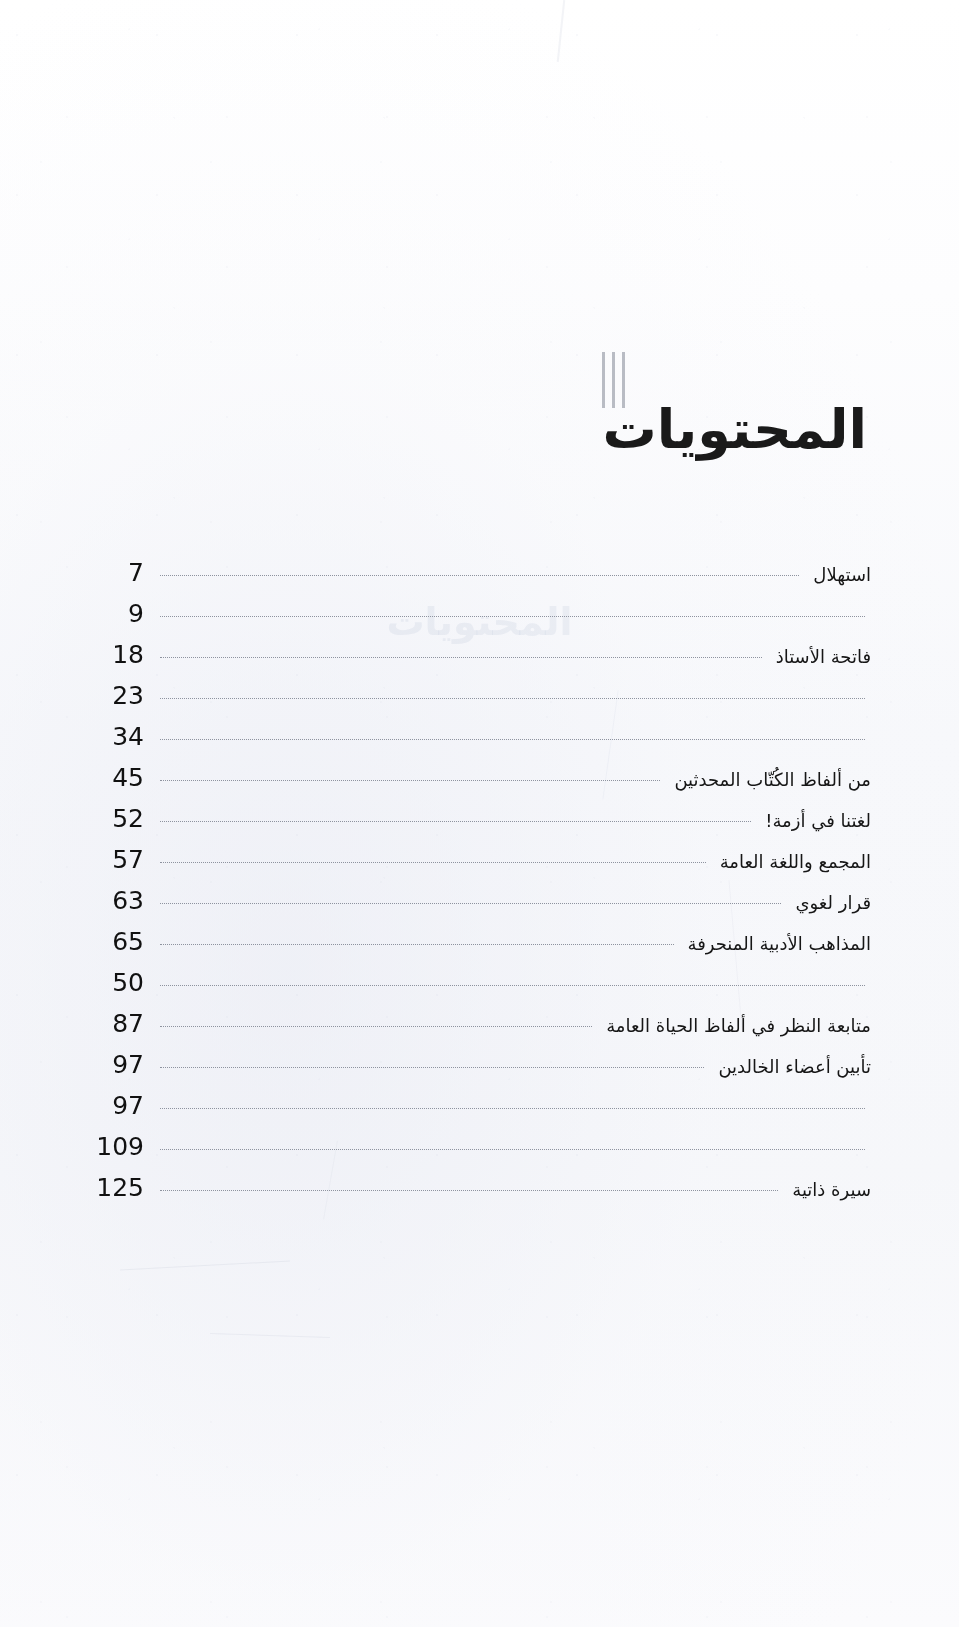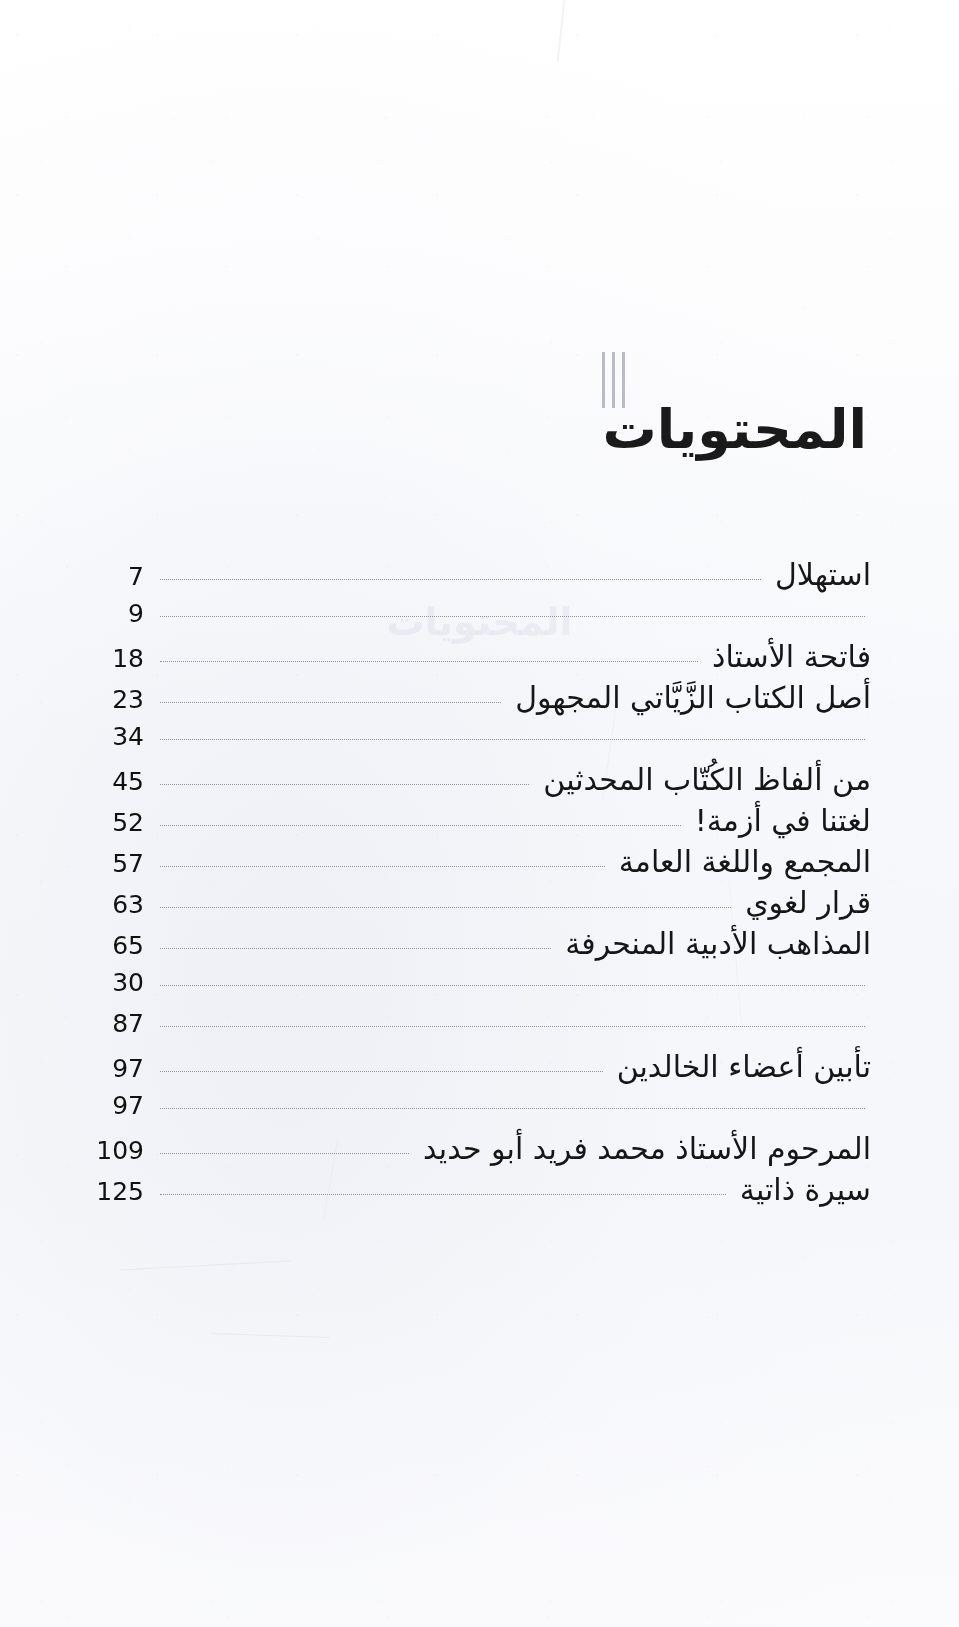--- a/index.html
+++ b/index.html
@@ -118,21 +118,21 @@
     left: 88px;
   }
   .toc-row {
     display: flex;
     flex-direction: row;
     align-items: baseline;
     height: 41px;
     direction: rtl;
   }
   .toc-label {
-    font-size: 30px;
+    font-size: 18px;
     color: #161616;
     white-space: nowrap;
     font-family: "DejaVu Sans", "Liberation Sans", sans-serif;
     line-height: 1;
     padding-left: 8px;
   }
   .toc-dots {
     flex: 1 1 auto;
     position: relative;
     height: 1px;
@@ -193,21 +193,20 @@
     <div class="toc-row">
       <span class="toc-dots"></span>
       <span class="toc-page">9</span>
     </div>
     <div class="toc-row">
       <span class="toc-label">فاتحة الأستاذ</span>
       <span class="toc-dots"></span>
       <span class="toc-page">18</span>
     </div>
     <div class="toc-row">
-      <span class="toc-label">أصل الكتاب الزَّيَّاتي المجهول</span>
       <span class="toc-dots"></span>
       <span class="toc-page">23</span>
     </div>
     <div class="toc-row">
       <span class="toc-dots"></span>
       <span class="toc-page">34</span>
     </div>
     <div class="toc-row">
       <span class="toc-label">من ألفاظ الكُتّاب المحدثين</span>
       <span class="toc-dots"></span>
@@ -228,37 +227,37 @@
       <span class="toc-dots"></span>
       <span class="toc-page">63</span>
     </div>
     <div class="toc-row">
       <span class="toc-label">المذاهب الأدبية المنحرفة</span>
       <span class="toc-dots"></span>
       <span class="toc-page">65</span>
     </div>
     <div class="toc-row">
       <span class="toc-dots"></span>
-      <span class="toc-page">30</span>
-    </div>
-    <div class="toc-row">
+      <span class="toc-page">50</span>
+    </div>
+    <div class="toc-row">
+      <span class="toc-label">متابعة النظر في ألفاظ الحياة العامة</span>
       <span class="toc-dots"></span>
       <span class="toc-page">87</span>
     </div>
     <div class="toc-row">
       <span class="toc-label">تأبين أعضاء الخالدين</span>
       <span class="toc-dots"></span>
       <span class="toc-page">97</span>
     </div>
     <div class="toc-row">
       <span class="toc-dots"></span>
       <span class="toc-page">97</span>
     </div>
     <div class="toc-row">
-      <span class="toc-label">المرحوم الأستاذ محمد فريد أبو حديد</span>
       <span class="toc-dots"></span>
       <span class="toc-page">109</span>
     </div>
     <div class="toc-row">
       <span class="toc-label">سيرة ذاتية</span>
       <span class="toc-dots"></span>
       <span class="toc-page">125</span>
     </div>
   </div>
 </div>

